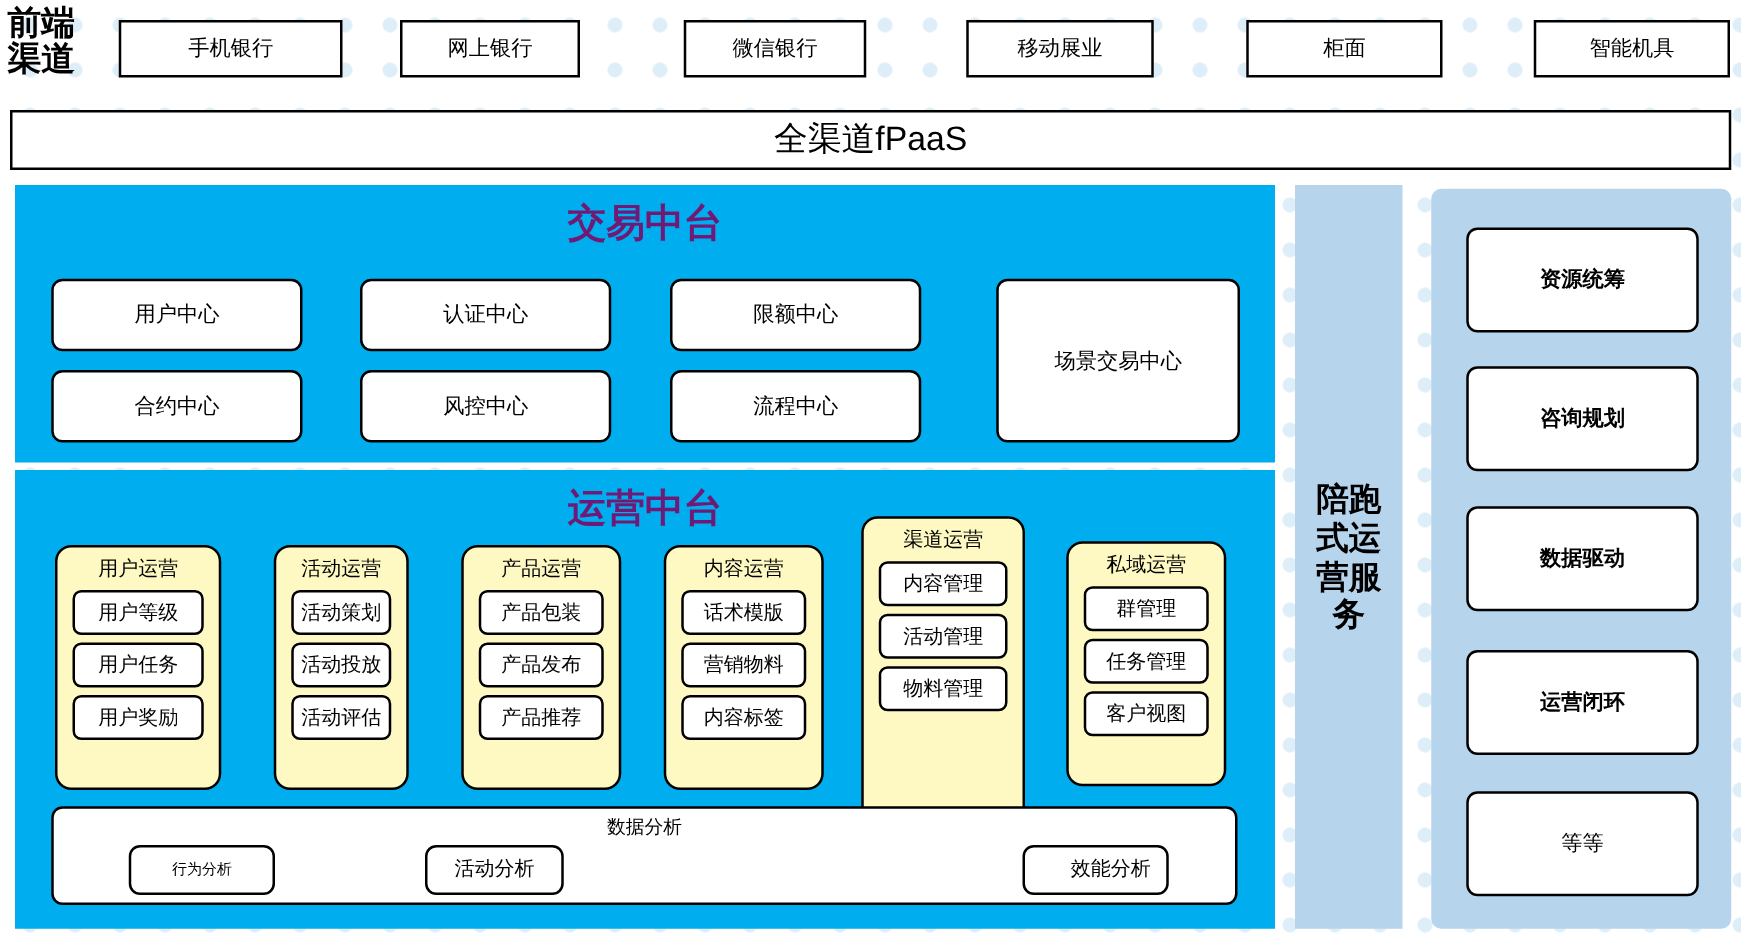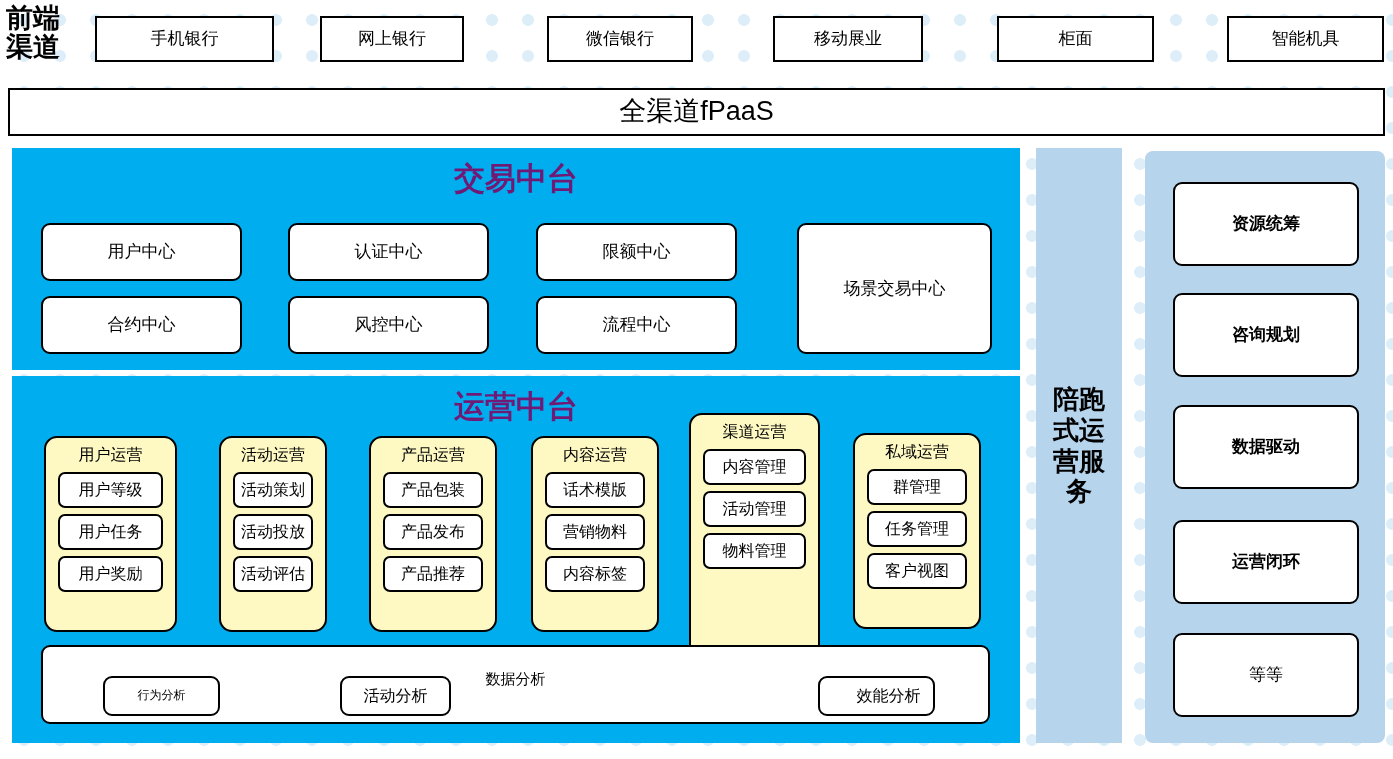--- a/index.html
+++ b/index.html
@@ -106,21 +106,21 @@
   .analytics {
     background: #ffffff;
     border: 2px solid #000000;
     border-radius: 9px;
     position: absolute;
   }
   .analytics .an-title {
     text-align: center;
     font-size: 15px;
     color: #000;
-    margin-top: 23px;
+    margin-top: 5px;
   }
 
   
   .vert-text {
     font-size: 26px;
     font-weight: bold;
     line-height: 1.18;
     text-align: center;
     color: #000;
     width: 62px;

